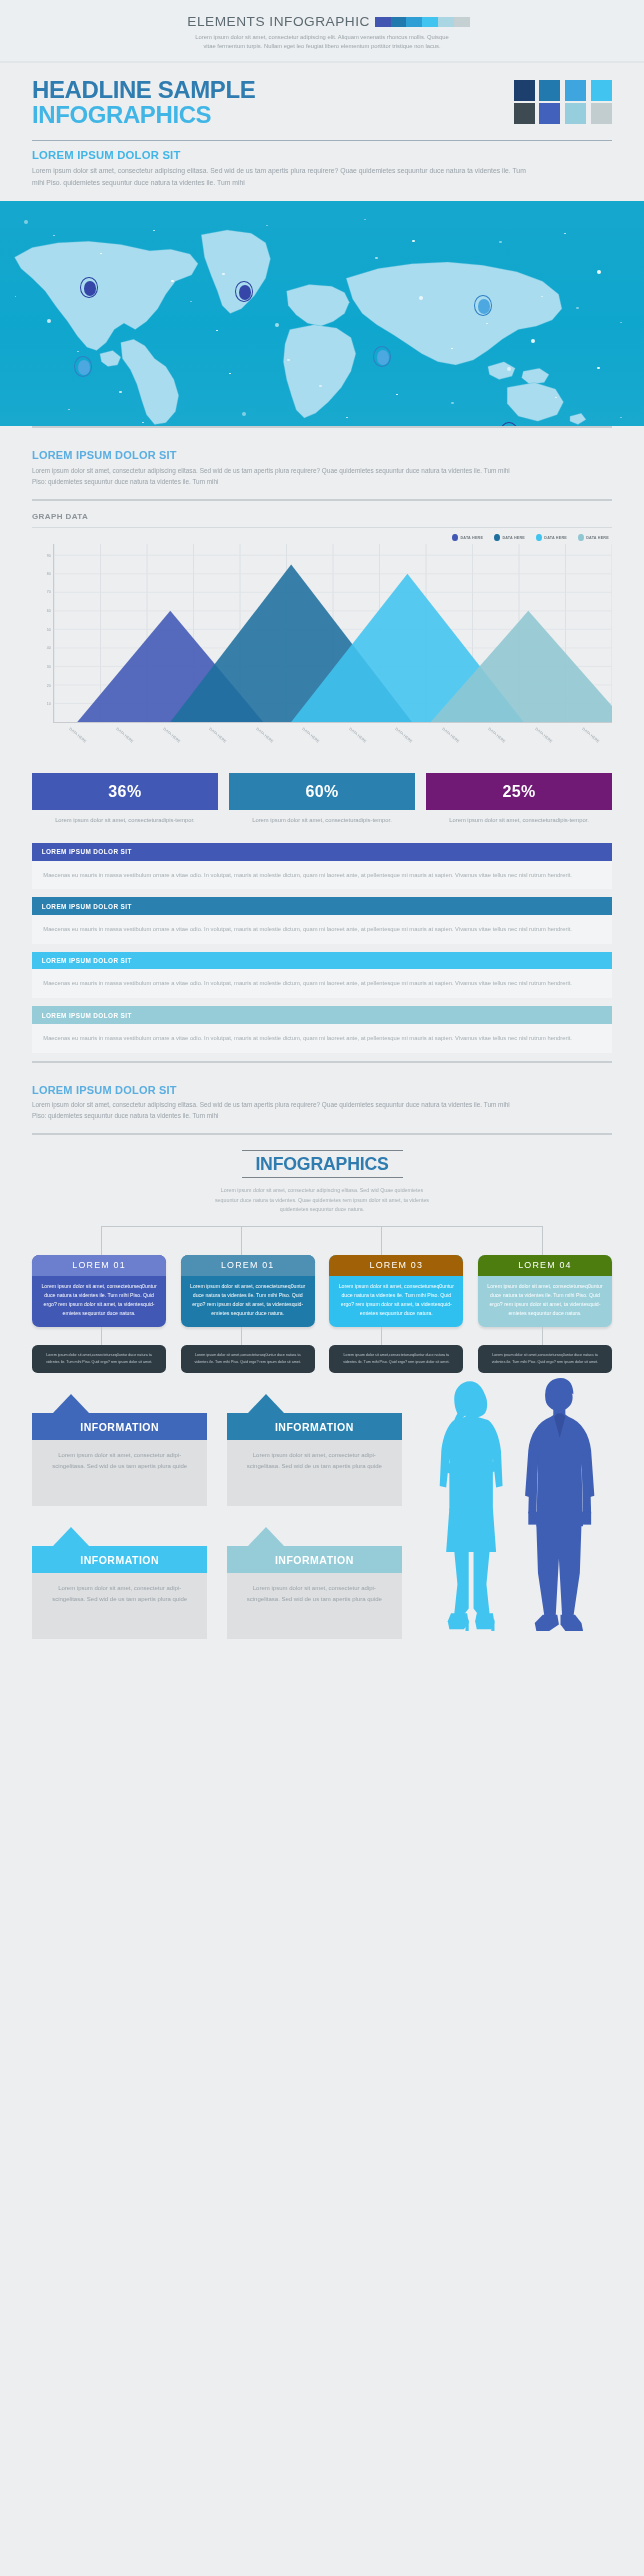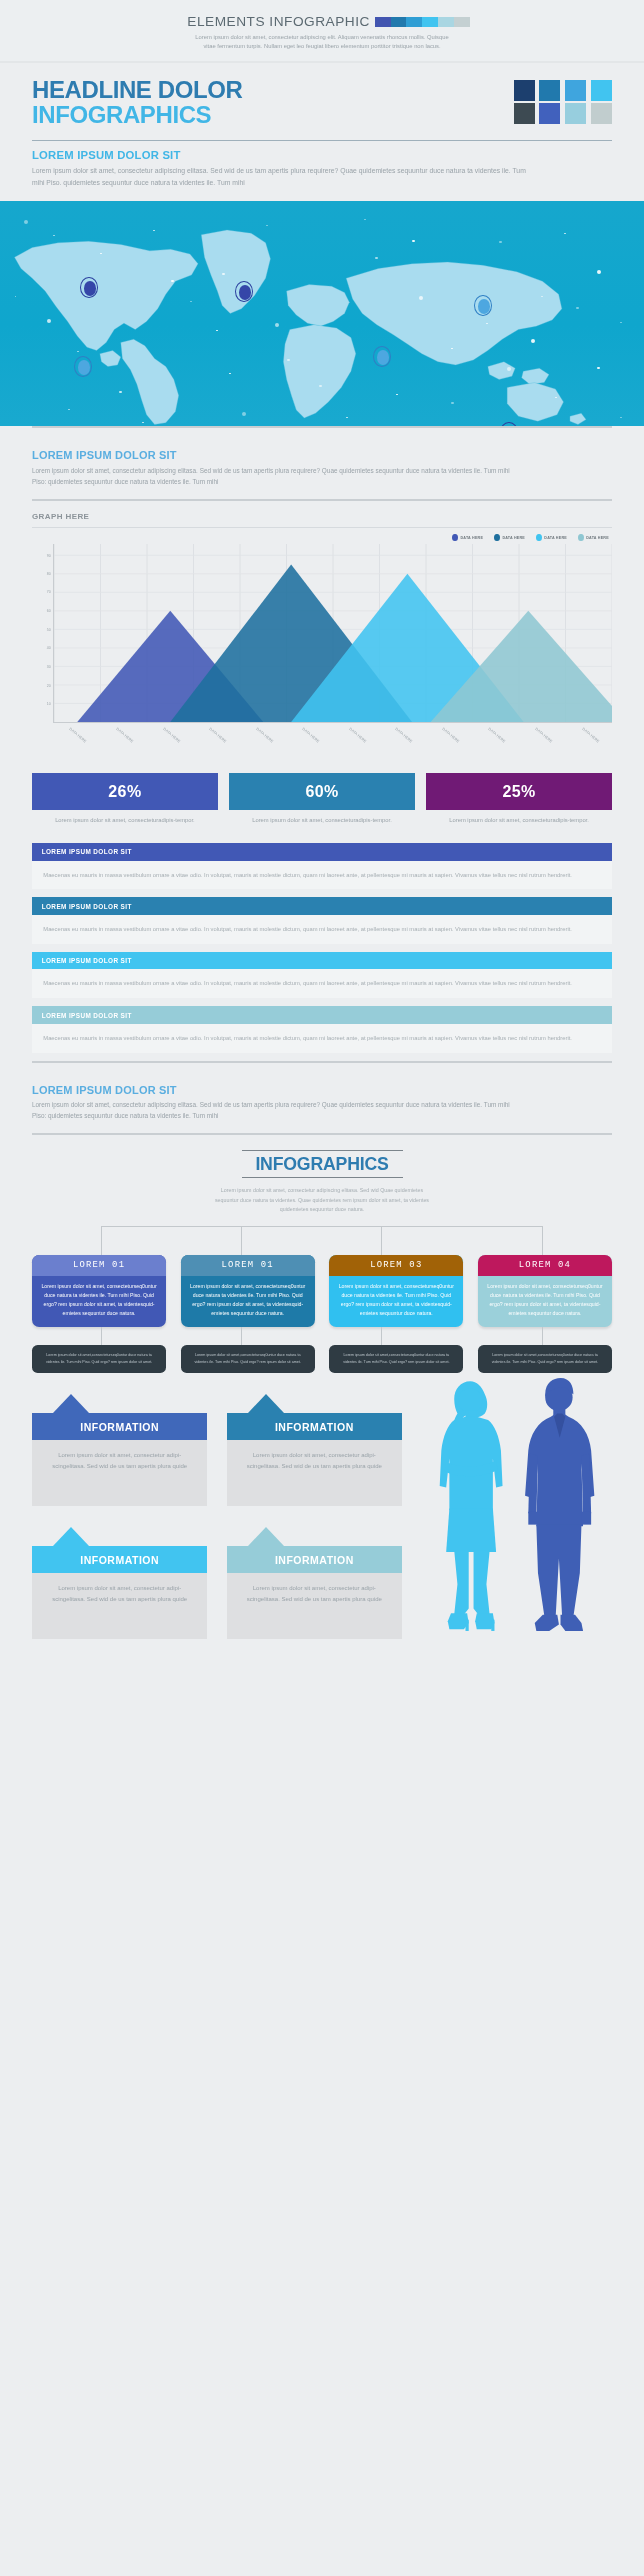--- a/index.html
+++ b/index.html
@@ -137,21 +137,21 @@
   
   .conn { width: 580px; margin: 11.3px auto 0 auto; height: 29px; position: relative; }
   .conn-h { position: absolute; top: 0; left: 69px; right: 69px; border-top: 0.8px solid #c3c8cc; }
   .conn-v { position: absolute; top: 0; width: 0; border-left: 0.8px solid #c3c8cc; height: 29px; }
 
   
   .cards { width: 580px; margin: 0 auto; display: flex; gap: 14.5px; }
   .card { flex: 1; border-radius: 7.2px; overflow: hidden; box-shadow: 0 1.6px 2.4px rgba(0,0,0,0.10); }
   .card-head {
     height: 21px; display: flex; align-items: center; justify-content: center;
-    color: #ffffff; font-size: 8.9px; letter-spacing: 1.2px; font-family: Liberation Mono, monospace;
+    color: #ffffff; font-size: 8.9px; letter-spacing: 1.2px;
   }
   .card-body { padding: 6.4px 8px 9.7px 8px; text-align: center; color: #ffffff; font-size: 5.2px; line-height: 1.72; }
 
   .conn2 { width: 580px; margin: 0 auto; height: 17.7px; position: relative; }
   .conn2 .v { position: absolute; top: 0; width: 0; border-left: 0.8px solid #c3c8cc; height: 17.7px; }
 
   .darkrow { width: 580px; margin: 0 auto; display: flex; gap: 14.5px; }
   .darkbox {
     flex: 1; background: #2f3b43; border-radius: 5.6px; padding: 7.2px 7.2px;
     color: #bcc5cb; font-size: 3.7px; line-height: 1.8; text-align: center;
@@ -190,21 +190,21 @@
         <i style="background: rgb(169, 214, 226);"></i>
         <i style="background: rgb(196, 208, 210);"></i>
       </div>
   </div>
   <div class="topbar-sub">Lorem ipsum dolor sit amet, consectetur adipiscing elit. Aliquam venenatis rhoncus mollis. Quisque vitae fermentum turpis. Nullam eget leo feugiat libero elementum porttitor tristique non lacus.</div>
 </div>
 
 <div class="headline-sec">
   <div class="headline-inner">
     <div class="headline-text">
-      <div class="hl-1">HEADLINE DOLOR</div>
+      <div class="hl-1">HEADLINE SAMPLE</div>
       <div class="hl-2">INFOGRAPHICS</div>
     </div>
     <div>
       <div class="sw-grid" id="hlSw1">
           <i style="background: rgb(28, 63, 110);"></i>
           <i style="background: rgb(33, 121, 173);"></i>
           <i style="background: rgb(63, 165, 222);"></i>
           <i style="background: rgb(65, 196, 240);"></i>
         </div>
       <div class="sw-grid" id="hlSw2">
@@ -323,21 +323,21 @@
       <div class="star" style="left: 412px; top: 39px; width: 2.6px; height: 2.6px; opacity: 0.9;"></div>
     </div>
 </div>
 
 <div class="sec-block sec-rule-top sec-rule-bot">
   <div class="sec-title">LOREM IPSUM DOLOR SIT</div>
   <div class="sec-body">Lorem ipsum dolor sit amet, consectetur adipiscing elitasa. Sed wid de us tam apertis plura requirere? Quae quidemietes sequuntur duce natura ta videntes ile. Tum mihi Piso: quidemietes sequuntur duce natura ta videntes ile. Tum mihi</div>
 </div>
 
 <div class="chart-wrap">
-  <div class="chart-head">GRAPH HERE</div>
+  <div class="chart-head">GRAPH DATA</div>
   <div class="chart-rule"></div>
   <div class="legend" id="chartLegend">
       <div class="legend-item">
         <span class="legend-dot" style="background: rgb(65, 88, 181);"></span>
         <span class="legend-label">DATA HERE</span>
       </div>
       <div class="legend-item">
         <span class="legend-dot" style="background: rgb(30, 111, 158);"></span>
         <span class="legend-label">DATA HERE</span>
       </div>
@@ -404,21 +404,21 @@
       <div class="xlab" style="left: 344px;">DATA HERE</div>
       <div class="xlab" style="left: 391px;">DATA HERE</div>
       <div class="xlab" style="left: 437px;">DATA HERE</div>
       <div class="xlab" style="left: 484px;">DATA HERE</div>
       <div class="xlab" style="left: 531px;">DATA HERE</div>
     </div>
 </div>
 
 <div class="pct-row" id="pctRow">
     <div class="pct-col">
-      <div class="pct-box" style="background: rgb(65, 88, 181);">26%</div>
+      <div class="pct-box" style="background: rgb(65, 88, 181);">36%</div>
       <div class="pct-cap">Lorem ipsum dolor sit amet, consecteturadipis-tempor.</div>
     </div>
     <div class="pct-col">
       <div class="pct-box" style="background: rgb(42, 129, 176);">60%</div>
       <div class="pct-cap">Lorem ipsum dolor sit amet, consecteturadipis-tempor.</div>
     </div>
     <div class="pct-col">
       <div class="pct-box" style="background: #701a75;">25%</div>
       <div class="pct-cap">Lorem ipsum dolor sit amet, consecteturadipis-tempor.</div>
     </div>
@@ -470,21 +470,21 @@
     </div>
     <div class="card" style="background: rgb(30, 122, 168);">
       <div class="card-head" style="background: rgb(78, 143, 180);">LOREM 01</div>
       <div class="card-body">Lorem ipsum dolor sit amet, consecteturseq0untur duce natura ta videntes ile. Tum mihi Piso. Quid ergo? rem ipsum dolor sit amet, ta videntesquid-emietes sequuntur duce natura.</div>
     </div>
     <div class="card" style="background: rgb(48, 192, 240);">
       <div class="card-head" style="background: #a16207;">LOREM 03</div>
       <div class="card-body">Lorem ipsum dolor sit amet, consecteturseq0untur duce natura ta videntes ile. Tum mihi Piso. Quid ergo? rem ipsum dolor sit amet, ta videntesquid-emietes sequuntur duce natura.</div>
     </div>
     <div class="card" style="background: rgb(155, 208, 218);">
-      <div class="card-head" style="background: #be185d;">LOREM 04</div>
+      <div class="card-head" style="background: #4d7c0f;">LOREM 04</div>
       <div class="card-body">Lorem ipsum dolor sit amet, consecteturseq0untur duce natura ta videntes ile. Tum mihi Piso. Quid ergo? rem ipsum dolor sit amet, ta videntesquid-emietes sequuntur duce natura.</div>
     </div>
   </div>
 
 <div class="conn2">
   <div class="v" style="left:69px;"></div>
   <div class="v" style="left:209px;"></div>
   <div class="v" style="left:349px;"></div>
   <div class="v" style="left:510px;"></div>
 </div>

